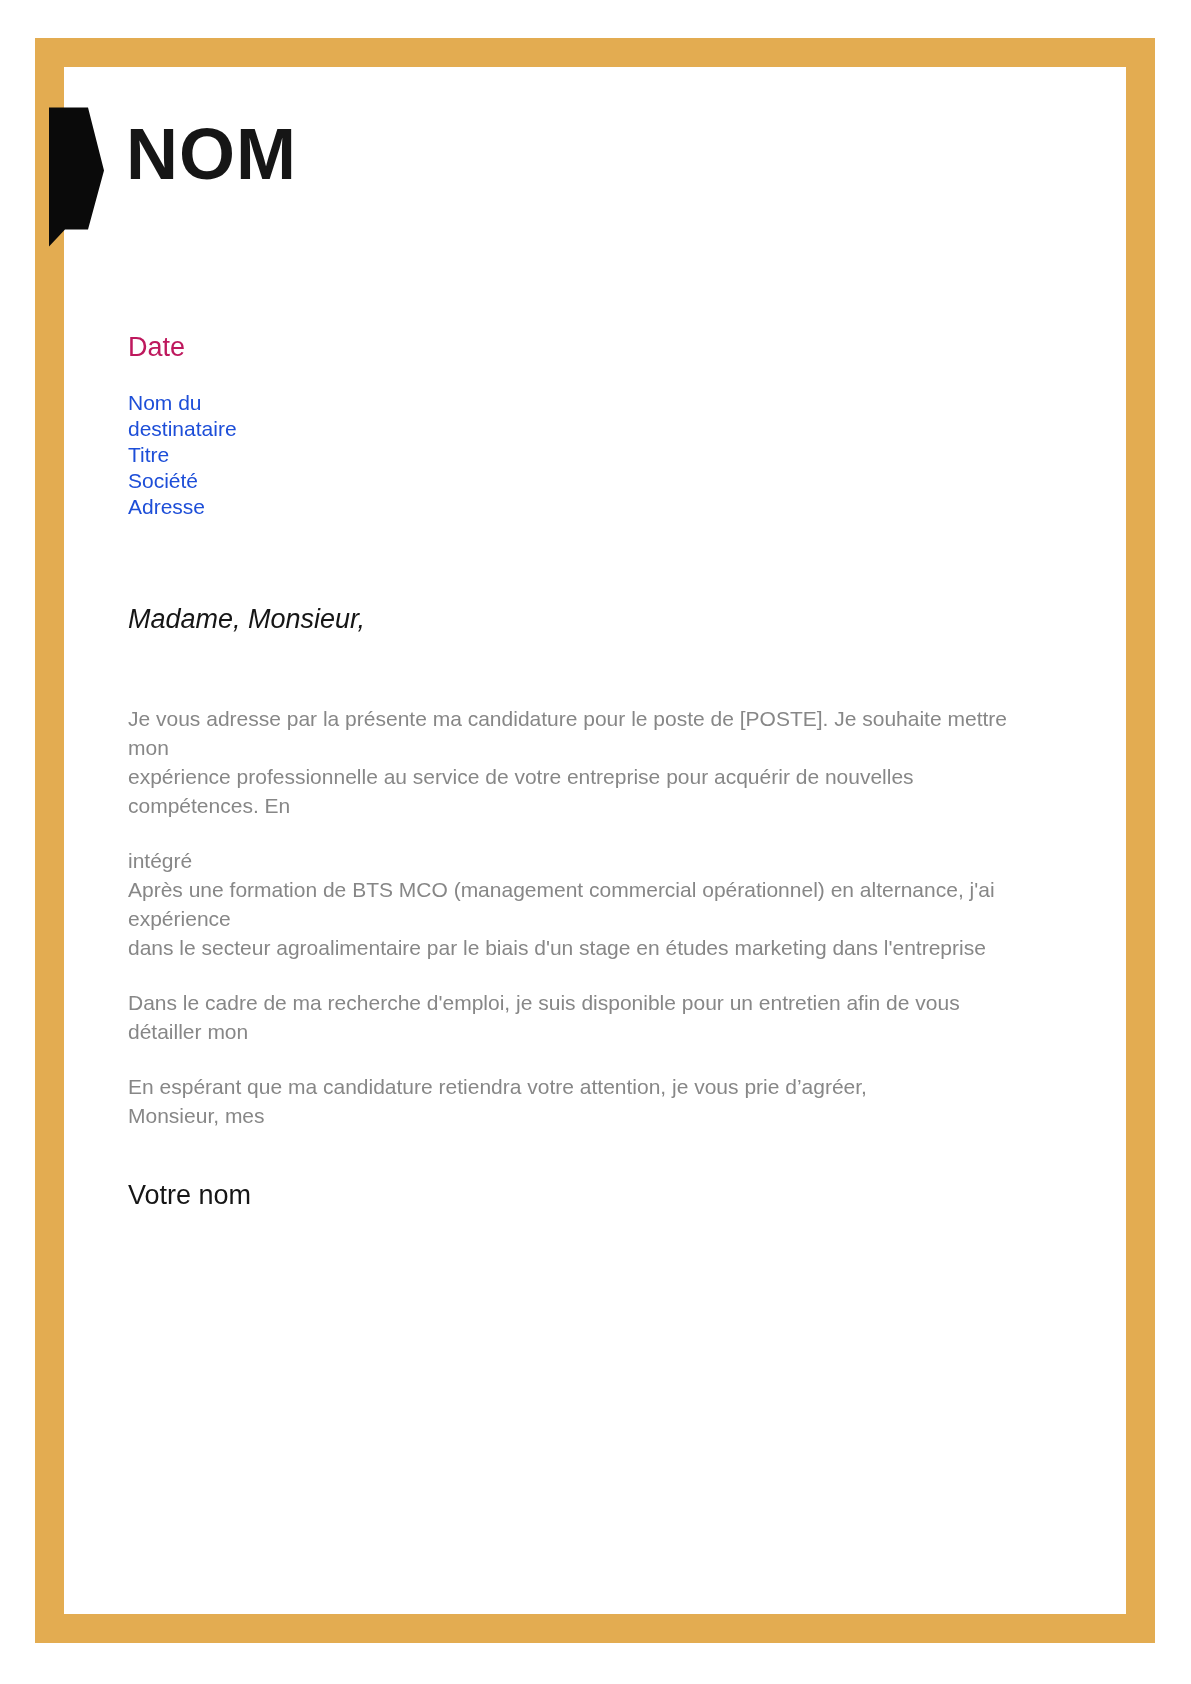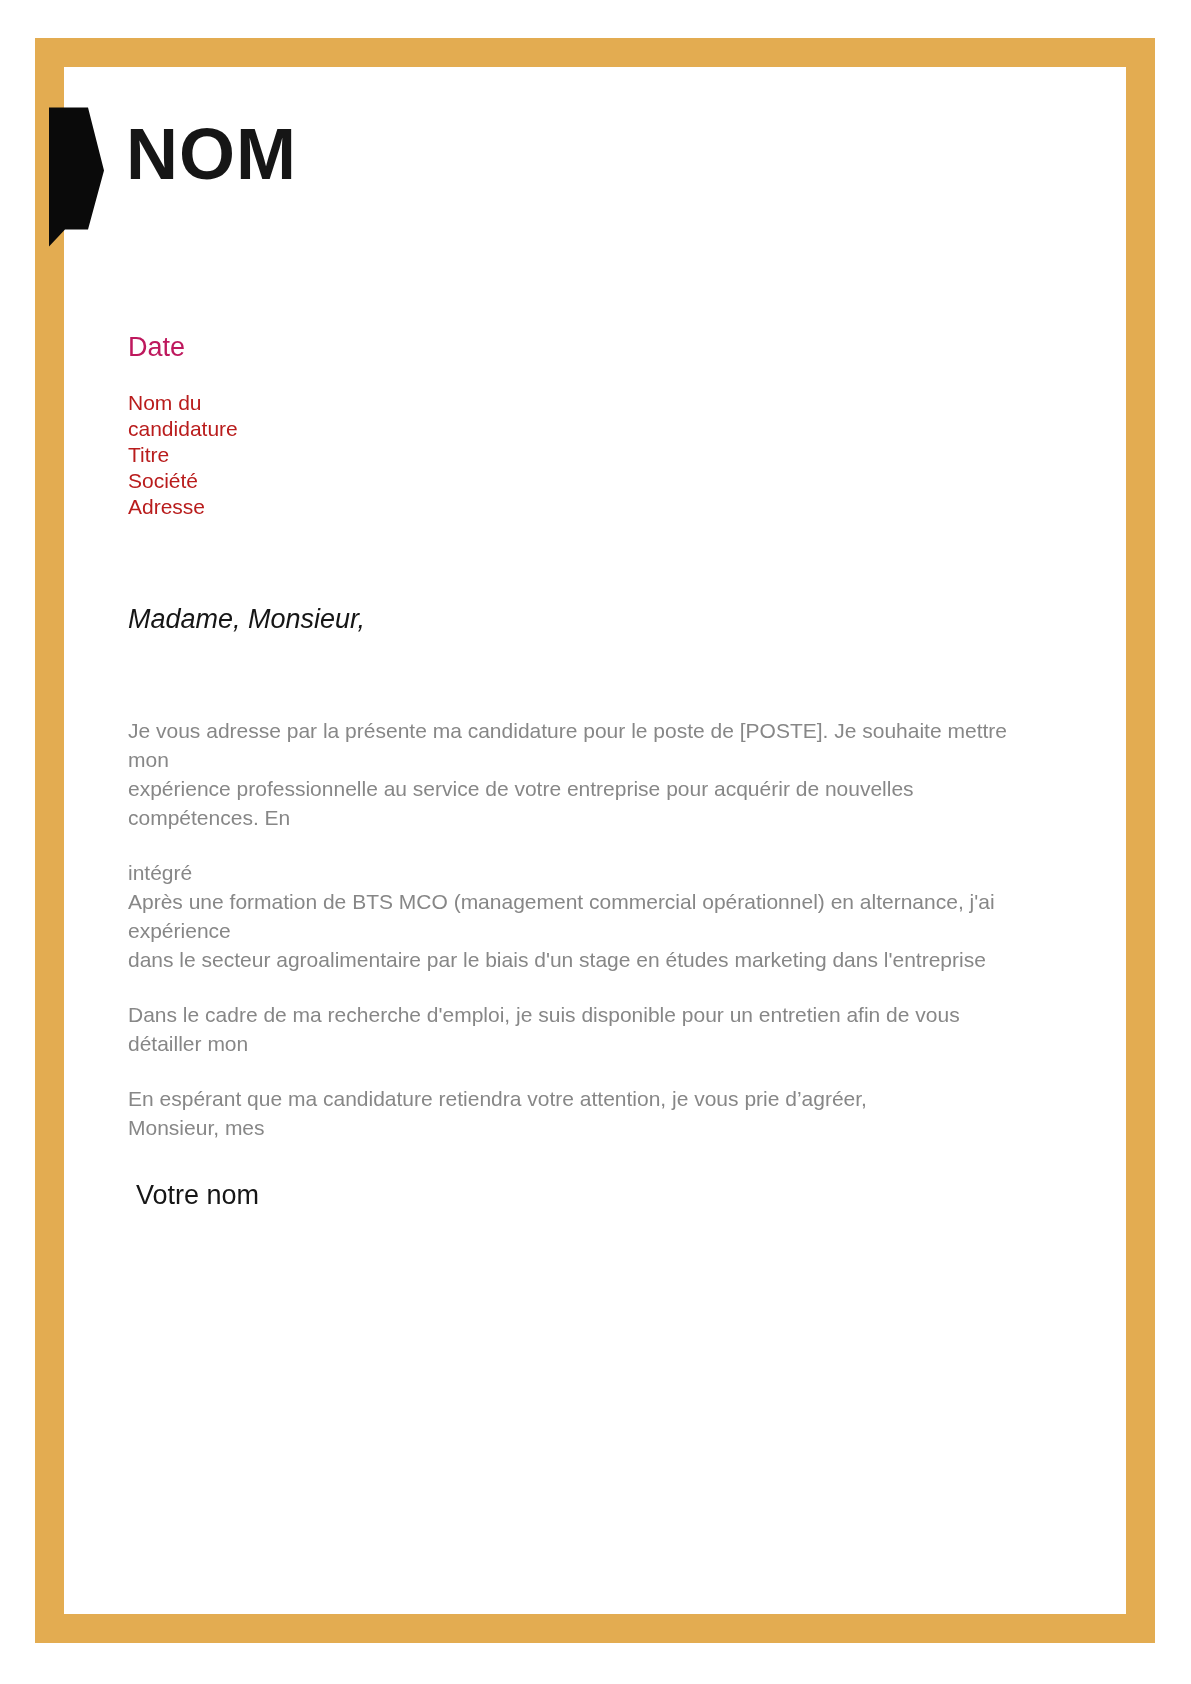--- a/index.html
+++ b/index.html
@@ -55,70 +55,69 @@
     top: 332px;
     font-size: 27px;
     color: #be185d;
   }
   .recipient {
     position: absolute;
     left: 128px;
     top: 390px;
     font-size: 21px;
     line-height: 26px;
-    color: #b91c1c;
+    color: #1d4ed8;
   }
   .salutation {
     position: absolute;
     left: 128px;
     top: 604px;
     font-size: 27px;
     color: #161616;
     font-style: italic;
   }
   .body-text {
     position: absolute;
     left: 128px;
     top: 704px;
     width: 920px;
     font-size: 21px;
     line-height: 29px;
     color: #878787;
   }
   .para {
-    margin: 12px 0 26px 0;
+    margin: 0 0 26px 0;
   }
   .signature {
     position: absolute;
     left: 128px;
     top: 1180px;
     font-size: 27px;
     color: #161616;
-    margin-left: 8px;
   }
 </style>
 </head>
 <body>
 
 <div class="page">
 
   <div class="frame"></div>
 
   <svg class="ribbon" viewBox="0 0 55 139" aria-hidden="true">
     <polygon points="0,0 39,0 55,63 39,122 16,122 0,139" fill="#0A0A0A"></polygon>
   </svg>
 
   <h1 class="name">NOM</h1>
 
 
   <div class="date">Date</div>
 
   <div class="recipient">
     <div>Nom du</div>
-    <div>candidature</div>
+    <div>destinataire</div>
     <div>Titre</div>
     <div>Société</div>
     <div>Adresse</div>
   </div>
 
   <div class="salutation">Madame, Monsieur,</div>
 
   <div class="body-text">
     <div class="para">
       <div>Je vous adresse par la présente ma candidature pour le poste de [POSTE]. Je souhaite mettre</div>

